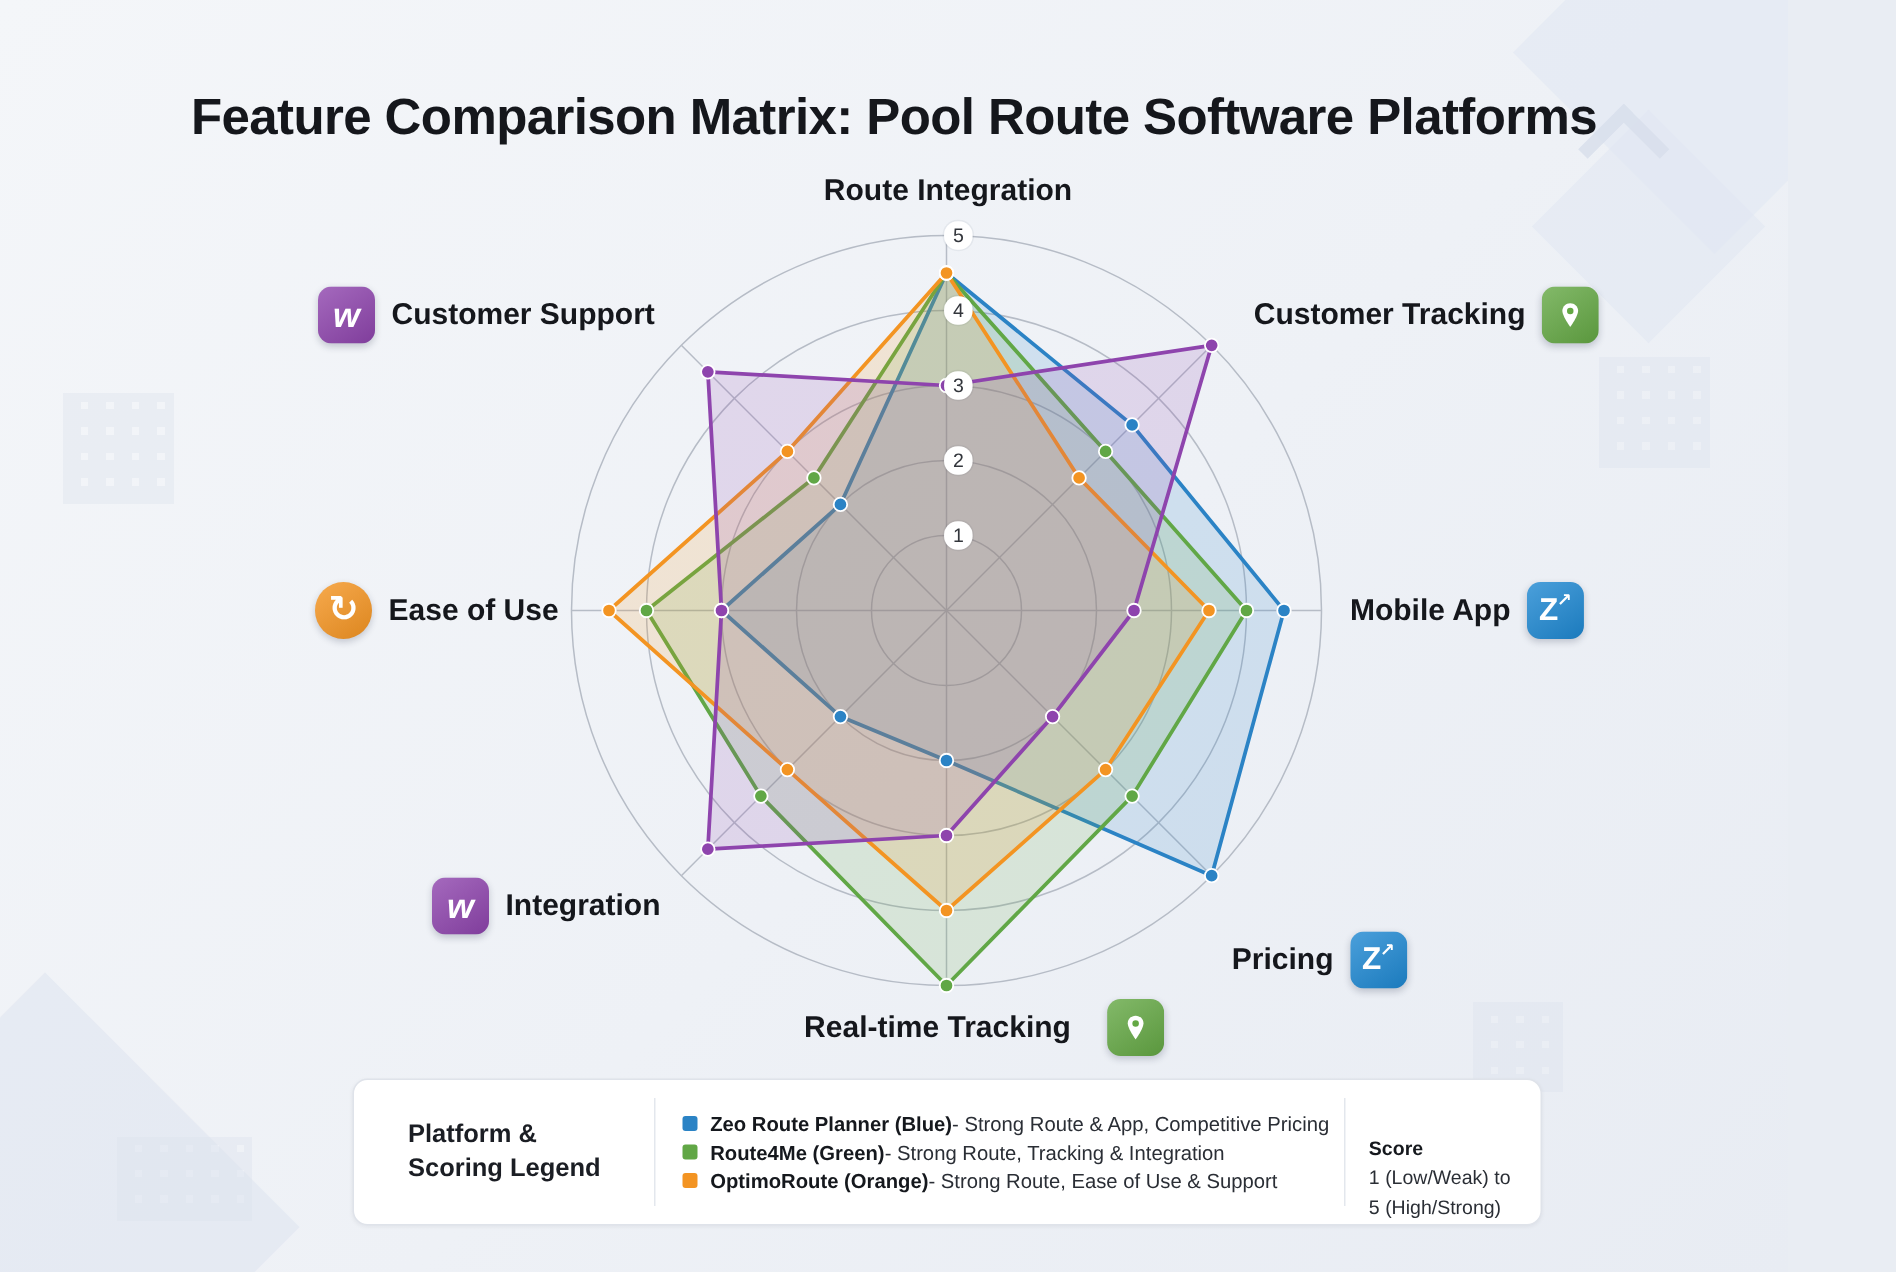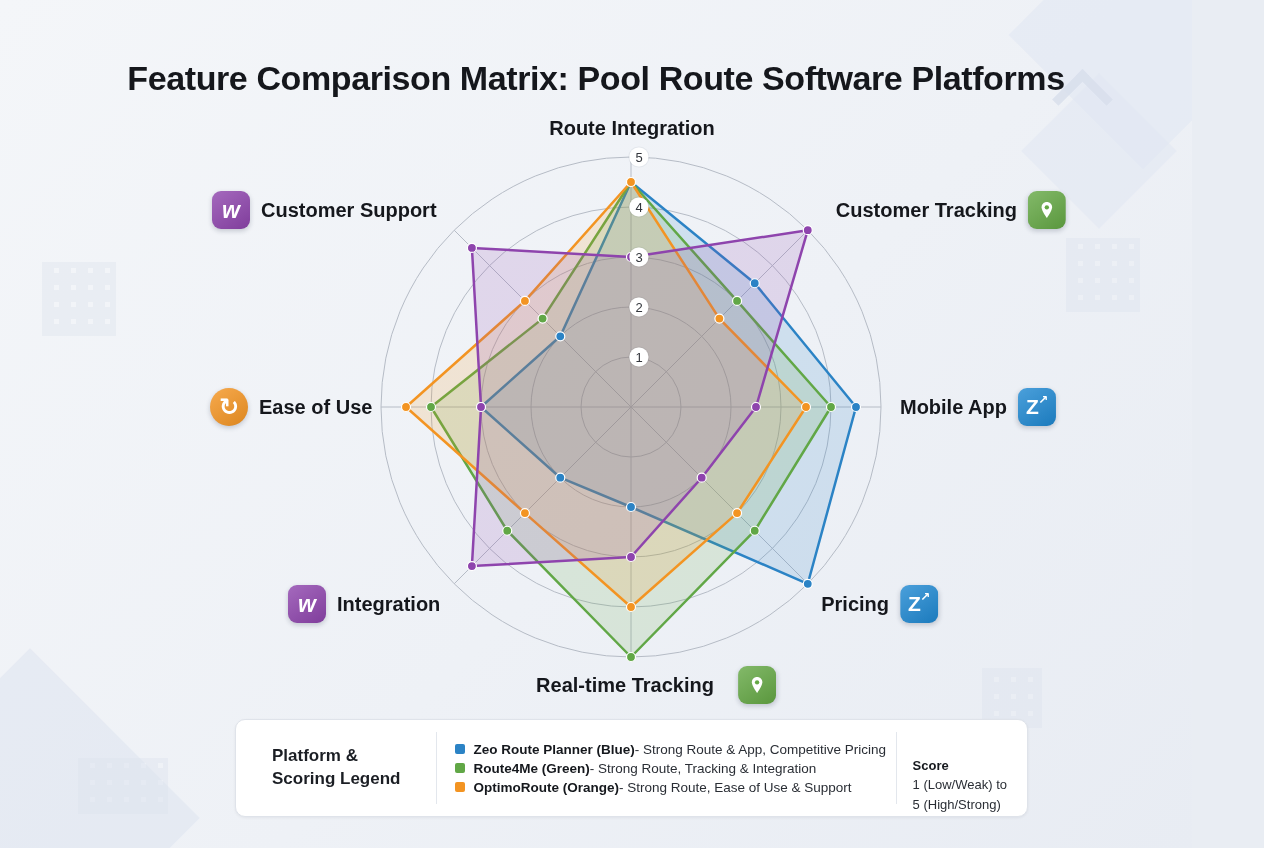--- a/index.html
+++ b/index.html
@@ -50,21 +50,21 @@
   }
 
   
   .axis-label{
     position:absolute;display:flex;align-items:center;gap:11px;
     font-size:20px;font-weight:600;color:#15171c;white-space:nowrap;
   }
   #al-0{left:632px;top:128px;transform:translate(-50%,-50%);}
   #al-1{left:1066px;top:210px;transform:translate(-100%,-50%);}
   #al-2{left:1056px;top:407px;transform:translate(-100%,-50%);}
-  #al-3{left:938px;top:604px;transform:translate(-100%,-50%);}
+  #al-3{left:938px;top:640px;transform:translate(-100%,-50%);}
   #al-4{left:656px;top:685px;transform:translate(-50%,-50%);gap:24px;}
   #al-5{left:288px;top:604px;transform:translate(0,-50%);}
   #al-6{left:210px;top:407px;transform:translate(0,-50%);}
   #al-7{left:212px;top:210px;transform:translate(0,-50%);}
 
   .app-icon{
     width:38px;height:38px;border-radius:9px;flex:none;
     display:flex;align-items:center;justify-content:center;
     color:#fff;font-weight:bold;
     box-shadow:0 2px 5px rgba(30,40,70,.22);

